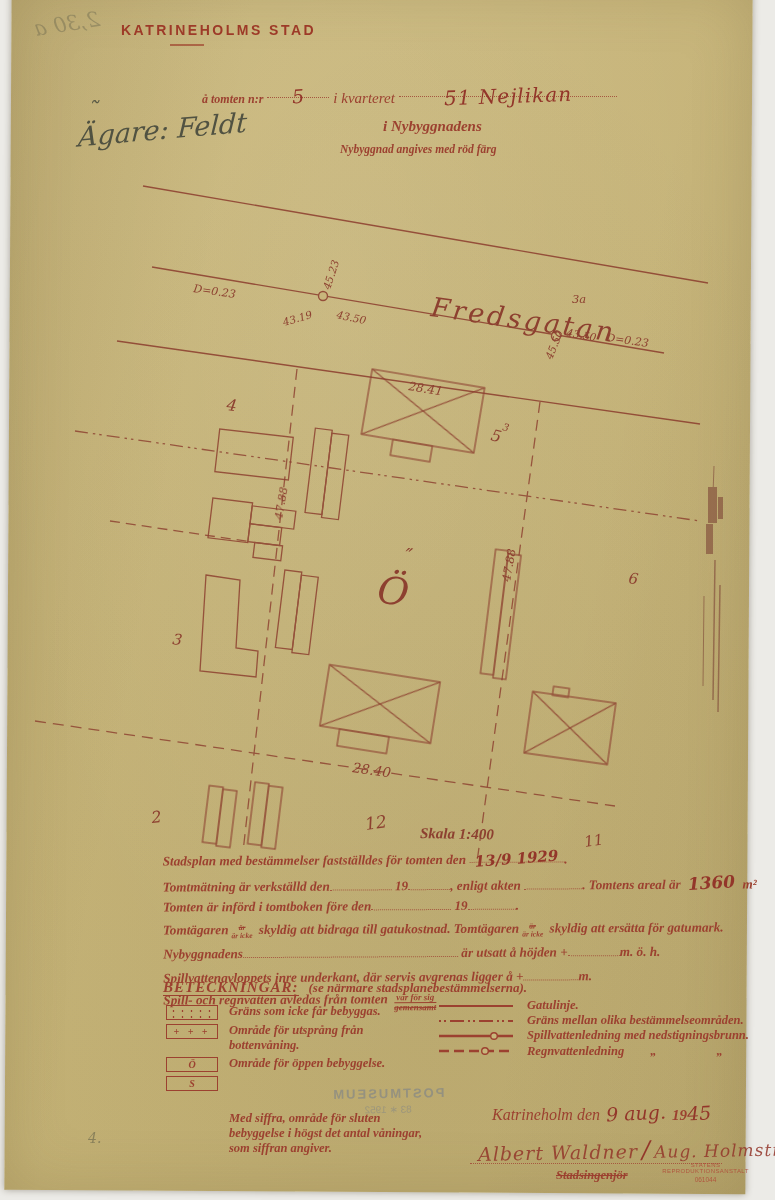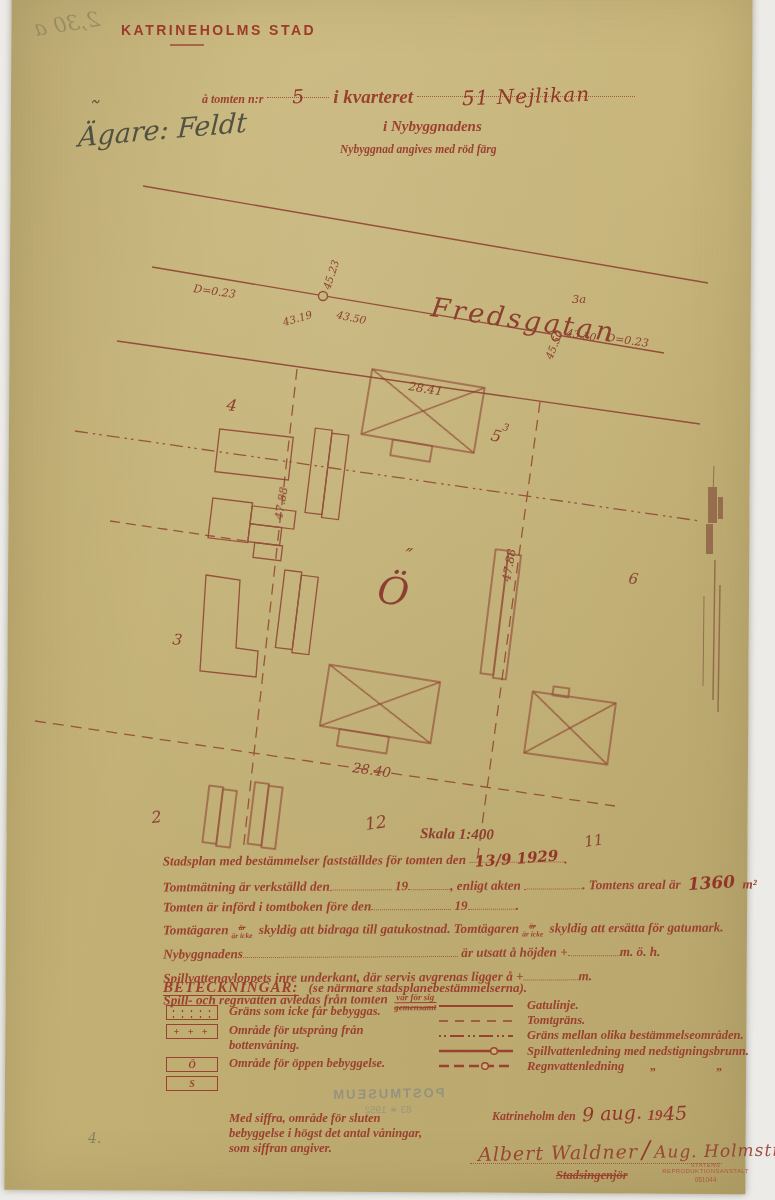--- a/index.html
+++ b/index.html
@@ -45,21 +45,21 @@
     <div class="abs" style="left:121px;top:22px;font-family:'Liberation Sans',sans-serif;font-weight:bold;
                 font-size:14px;letter-spacing:2.5px;color:#9d3a28;">KATRINEHOLMS STAD</div>
     <div class="abs" style="left:170px;top:44px;width:34px;height:2px;background:#9d3a28;opacity:.65;"></div>
 
 
     <div class="abs" style="left:202px;top:84px;white-space:nowrap;">
       <span class="printed" style="font-size:12px;font-weight:bold;">å tomten n:r</span>
       <span class="blank" style="width:62px;text-align:center;">
         <span class="hw" style="font-size:19px;display:inline-block;transform:rotate(-4deg);">5</span>
       </span>
-      <span class="printed" style="font-size:19px;font-weight:bold;">i kvarteret</span>
+      <span class="printed" style="font-size:15px;font-weight:normal;">i kvarteret</span>
       <span class="blank" style="width:218px;text-align:center;">
         <span class="hw" style="font-size:20px;letter-spacing:1px;display:inline-block;transform:rotate(-2deg);">51 Nejlikan</span>
       </span>
     </div>
 
     <div class="abs printed" style="left:383px;top:118px;font-size:15px;font-weight:bold;">i Nybyggnadens</div>
     <div class="abs printed" style="left:340px;top:143px;font-size:11.5px;font-weight:bold;">Nybyggnad angives med röd färg</div>
 
     <div class="abs pencil" style="left:88px;top:98px;font-size:22px;opacity:.85;">˜</div>
     <div class="abs pencil" style="left:78px;top:114px;font-size:27px;transform:rotate(-5deg) skewX(-8deg);opacity:.92;">Ägare: Feldt</div>
@@ -229,26 +229,20 @@
 
     <div class="abs printed" style="left:437px;top:998px;width:330px;">
       <div class="rleg-row">
         <svg class="rleg-sym" width="82" height="8">
             <line x1="2" y1="4" x2="76" y2="4" stroke="#9c4130" stroke-width="2.2"></line>
           </svg>
         <span class="leg-text">Gatulinje.</span>
       </div>
       <div class="rleg-row">
         <svg class="rleg-sym" width="82" height="8">
-            <line x1="2" y1="4" x2="76" y2="4" stroke="#9c4130" stroke-width="1.6" stroke-dasharray="9 7"></line>
-          </svg>
-        <span class="leg-text">Tomtgräns.</span>
-      </div>
-      <div class="rleg-row">
-        <svg class="rleg-sym" width="82" height="8">
             <line x1="2" y1="4" x2="76" y2="4" stroke="#9c4130" stroke-width="2.2" stroke-dasharray="2 3 2 4 14 4"></line>
           </svg>
         <span class="leg-text">Gräns mellan olika bestämmelseområden.</span>
       </div>
       <div class="rleg-row">
         <svg class="rleg-sym" width="82" height="10">
             <line x1="2" y1="5" x2="76" y2="5" stroke="#9c4130" stroke-width="2.4"></line>
             <circle cx="57" cy="5" r="3.3" fill="#c8b67c" stroke="#9c4130" stroke-width="1.4"></circle>
           </svg>
         <span class="leg-text">Spillvattenledning med nedstigningsbrunn.</span>
@@ -265,21 +259,21 @@
     </div>
 
     <div class="abs" style="left:328px;top:1086px;width:120px;text-align:center;transform:scaleX(-1) rotate(1deg);
                 font-family:'Liberation Sans',sans-serif;color:rgba(95,112,148,.42);">
       <div style="font-size:13px;font-weight:bold;letter-spacing:2px;">POSTMUSEUM</div>
       <div style="font-size:10px;margin-top:3px;opacity:.8;">83 ∗ 1952</div>
     </div>
     <div class="abs pencil" style="left:88px;top:1130px;font-size:14px;opacity:.45;">4.</div>
 
     <div class="abs" style="left:492px;top:1102px;white-space:nowrap;">
-      <span class="printed" style="font-size:12px;font-weight:bold;">Katrineholm den</span>
+      <span class="printed" style="font-size:16px;font-weight:normal;">Katrineholm den</span>
       <span class="hw" style="font-size:19px;display:inline-block;transform:rotate(-3deg);margin:0 2px;">9 aug.</span>
       <span class="printed" style="font-size:15px;font-weight:bold;">19</span><span class="hw" style="font-size:19px;display:inline-block;transform:rotate(-3deg);">45</span>
     </div>
 
     <div class="abs" style="left:478px;top:1136px;white-space:nowrap;transform:rotate(-1deg);">
       <span class="hw" style="font-size:19px;letter-spacing:1px;opacity:.85;">Albert Waldner</span>
       <span class="hw" style="font-size:24px;">∕</span>
       <span class="hw" style="font-size:17px;letter-spacing:1px;opacity:.85;">Aug. Holmström</span>
     </div>
     <div class="abs" style="left:470px;top:1162px;width:252px;border-bottom:1.4px dotted #a5573f;height:1px;"></div>

